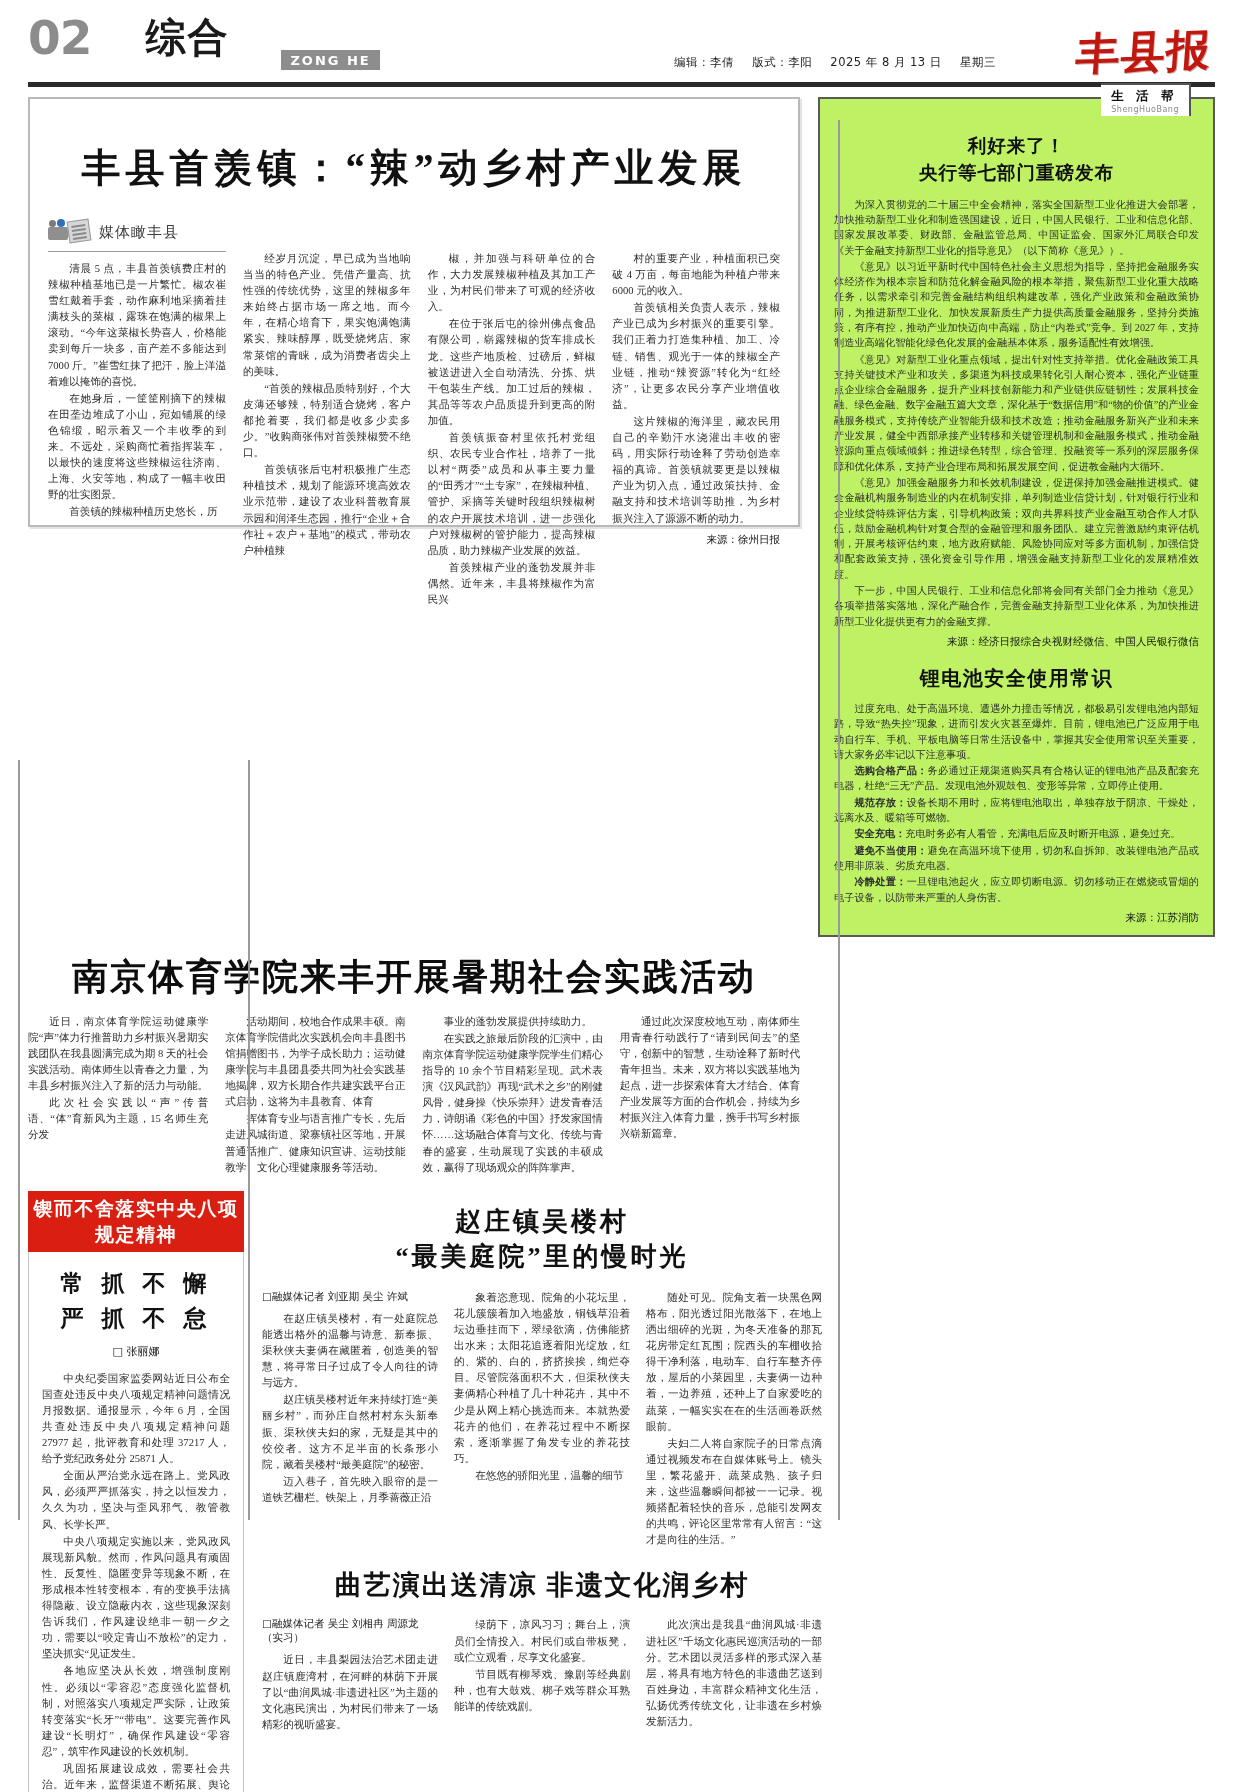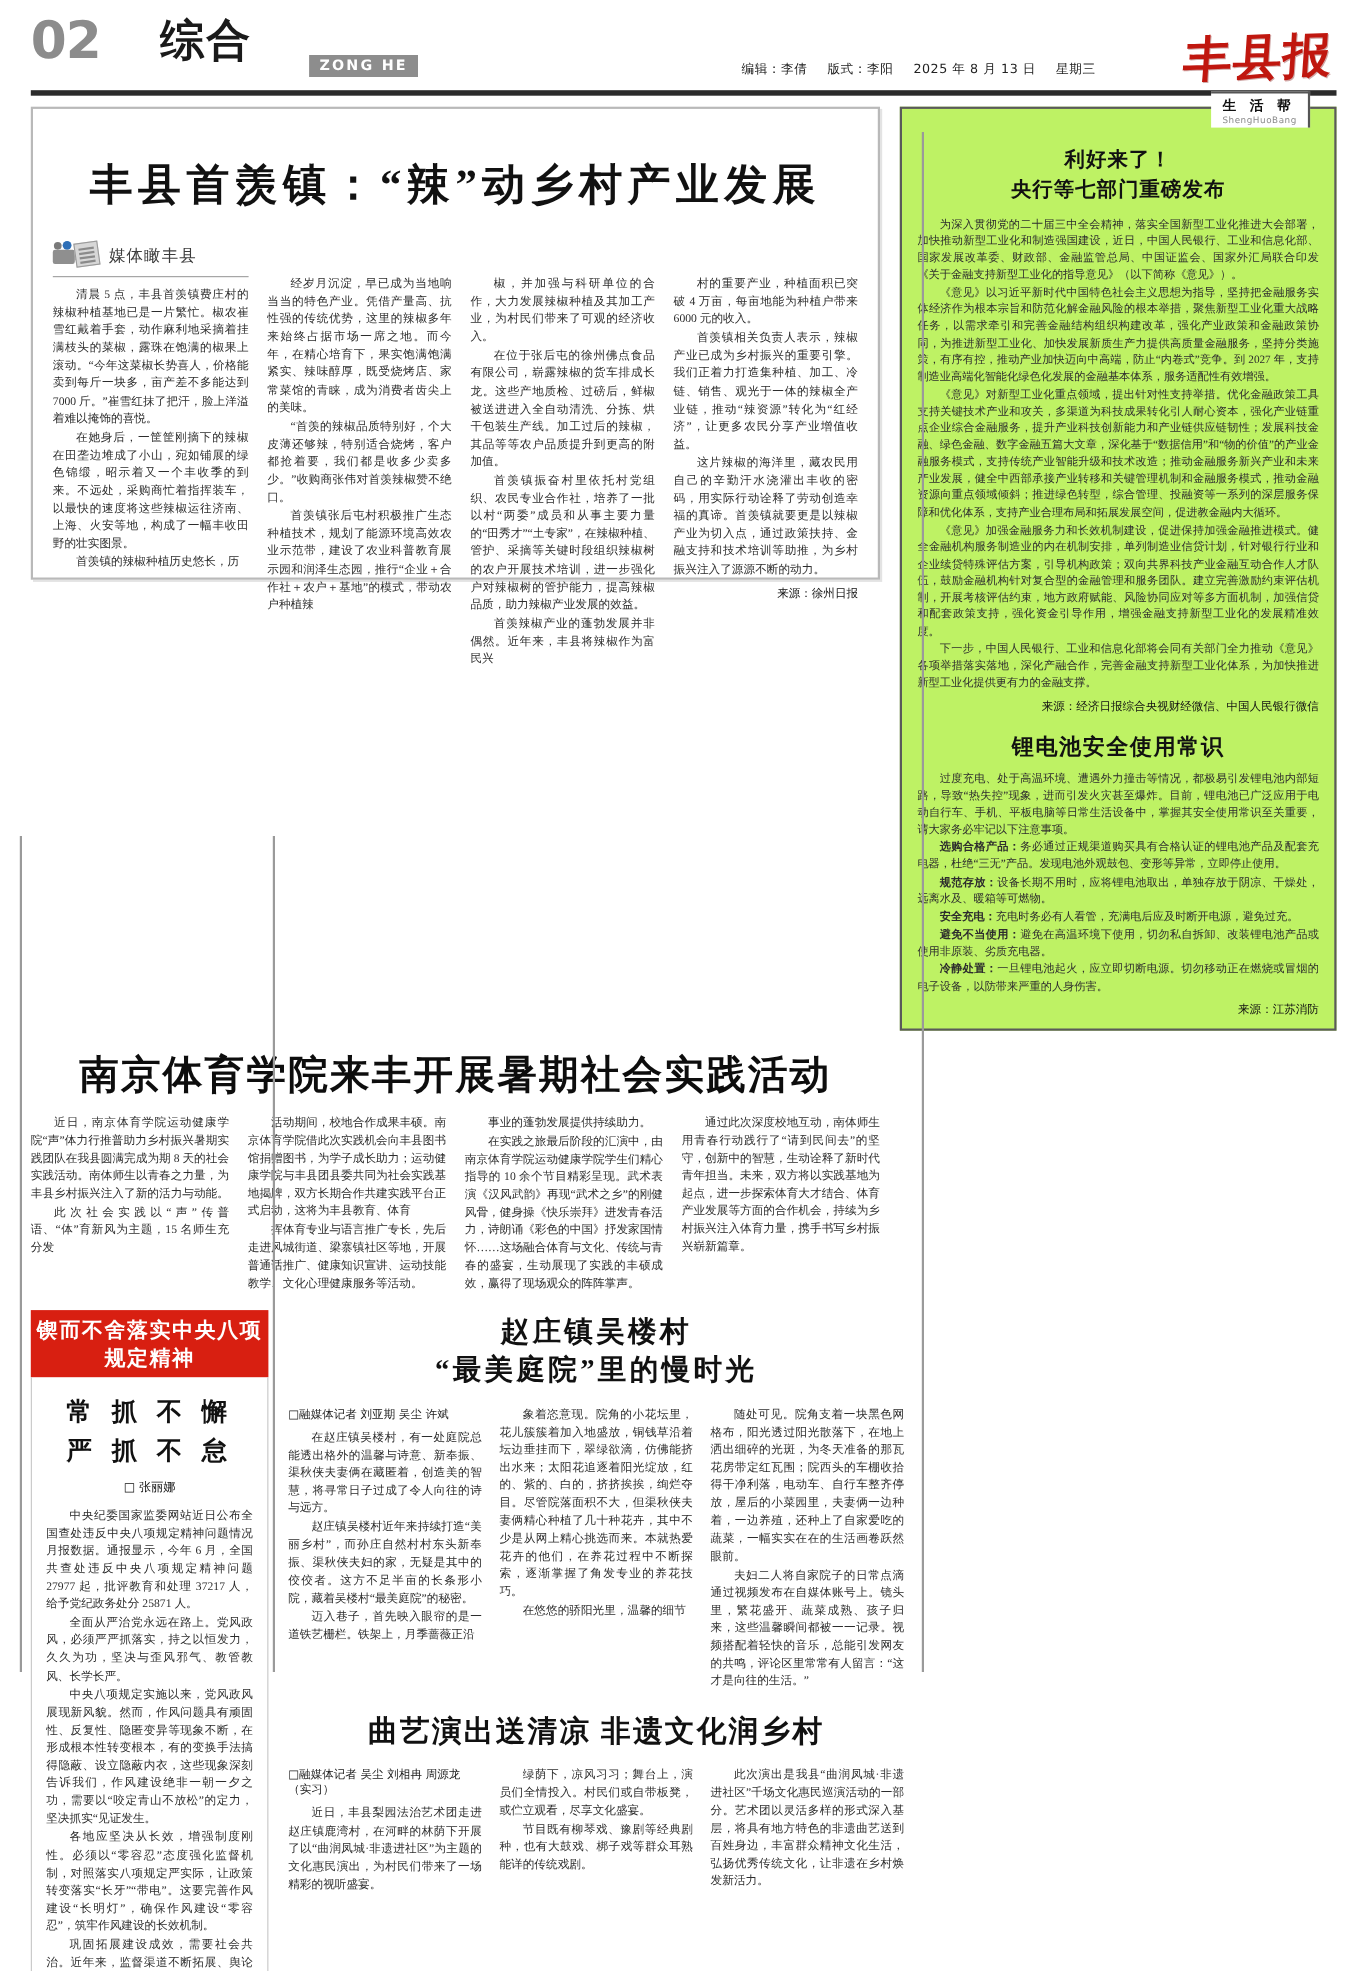--- a/index.html
+++ b/index.html
@@ -125,21 +125,21 @@
   .red-box h2 {
     margin:4px 0 2px; text-align:center; font-size:23px; font-weight:700;
     letter-spacing:5px; font-family:"DejaVu Sans","Liberation Sans",sans-serif;
   }
   .red-box .auth { text-align:center; font-size:11px; margin:10px 0 12px;
     font-family:"DejaVu Sans","Liberation Sans",sans-serif;}
 
   .mid-head {
     text-align:center; font-weight:700; font-size:26px; letter-spacing:3px;
     font-family:"Liberation Serif","DejaVu Serif",serif; line-height:1.35;
-    margin:2px 0 16px;
+    margin:13px 0 16px;
   }
   .mid-head2 {
     text-align:center; font-weight:700; font-size:27px; letter-spacing:2px;
     font-family:"Liberation Serif","DejaVu Serif",serif; margin:18px 0 14px;
   }
   .mid-cols { display:flex; gap:16px; }
   .mid-cols > div { flex:1; }
 
   .vrule { position:absolute; top:0; bottom:0; width:1.5px; background:#9a9a9a; }
 </style>

